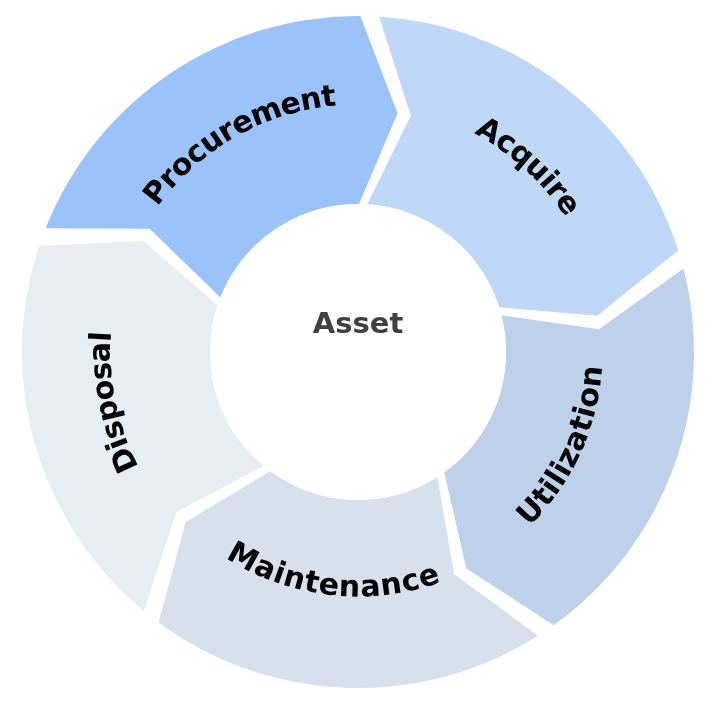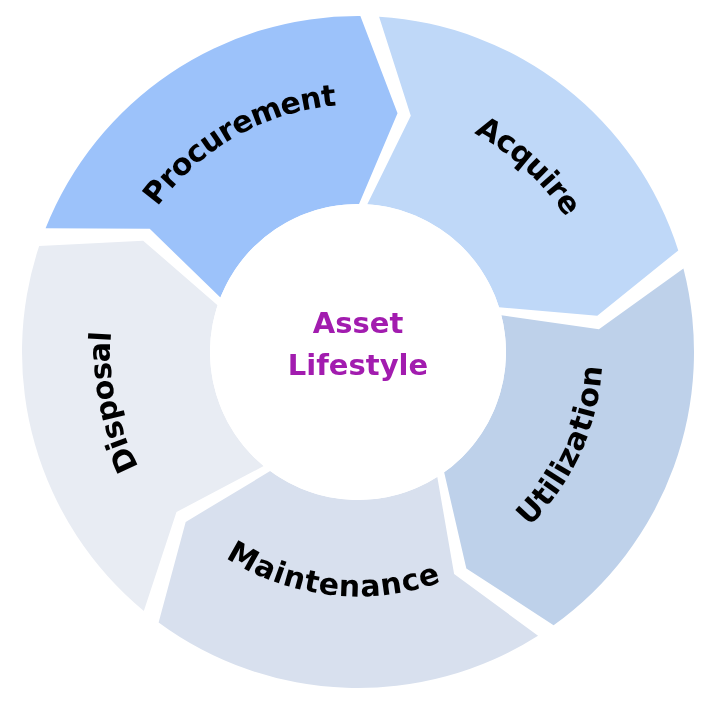--- a/index.html
+++ b/index.html
@@ -12,21 +12,21 @@
     fill: #000000;
   }
   .center-title {
     position: absolute;
     left: 238px; top: 302px; width: 240px;
     text-align: center;
     font-family: "DejaVu Sans", sans-serif;
     font-weight: bold;
     font-size: 29px;
     line-height: 42px;
-    color: #a21caf;
+    color: #404040;
   }
 </style>
 </head>
 <body>
 
 <svg id="diagram" xmlns="http://www.w3.org/2000/svg" width="720" height="708" viewBox="0 0 720 708">
   <g id="segments-layer">
       <path d="M 45.59510074154747 228.31015029794838 A 336 336 0 0 1 360.34570346011486 16.008188082987374 L 397.52488286247245 113.2495368911134 L 359.0332265240982 204.00360665560157 A 148 148 0 0 0 220.39308008853877 297.51756620266775 L 149.70042946504557 228.81197738841024 Z" fill="#9cc2fa"></path>
       <path d="M 379.0976145618494 16.66301924810074 A 336 336 0 0 1 678.2720643784301 250.40371670785044 L 597.2790442133754 315.8124468866221 L 499.07221883335615 307.24925616893415 A 148 148 0 0 0 367.29299689033843 204.2920441926158 L 410.7906644179634 115.82814361082316 Z" fill="#bfd8f8"></path>
       <path d="M 683.44394213922 268.4401979126086 A 336 336 0 0 1 553.5933179728495 625.2018557118012 L 466.3576992569824 568.385325315127 L 444.1541995832789 472.33891263496 A 148 148 0 0 0 501.35030784703736 315.1938966996014 L 598.9259954339453 329.2257881769196 Z" fill="#bed1ea"></path>
@@ -45,14 +45,13 @@
   <text class="seg-label"><textPath href="#lp0" startOffset="50%" text-anchor="middle" dominant-baseline="middle">Procurement</textPath></text>
       <text class="seg-label"><textPath href="#lp1" startOffset="50%" text-anchor="middle" dominant-baseline="middle">Acquire</textPath></text>
       <text class="seg-label"><textPath href="#lp2" startOffset="50%" text-anchor="middle" dominant-baseline="middle">Utilization</textPath></text>
       <text class="seg-label"><textPath href="#lp3" startOffset="50%" text-anchor="middle" dominant-baseline="middle">Maintenance</textPath></text>
       <text class="seg-label"><textPath href="#lp4" startOffset="50%" text-anchor="middle" dominant-baseline="middle">Disposal</textPath></text>
     </g>
 </svg>
 
 <div class="center-title">
   <div>Asset</div>
-  <div>Lifestyle</div>
 </div>
 
 </body></html>

